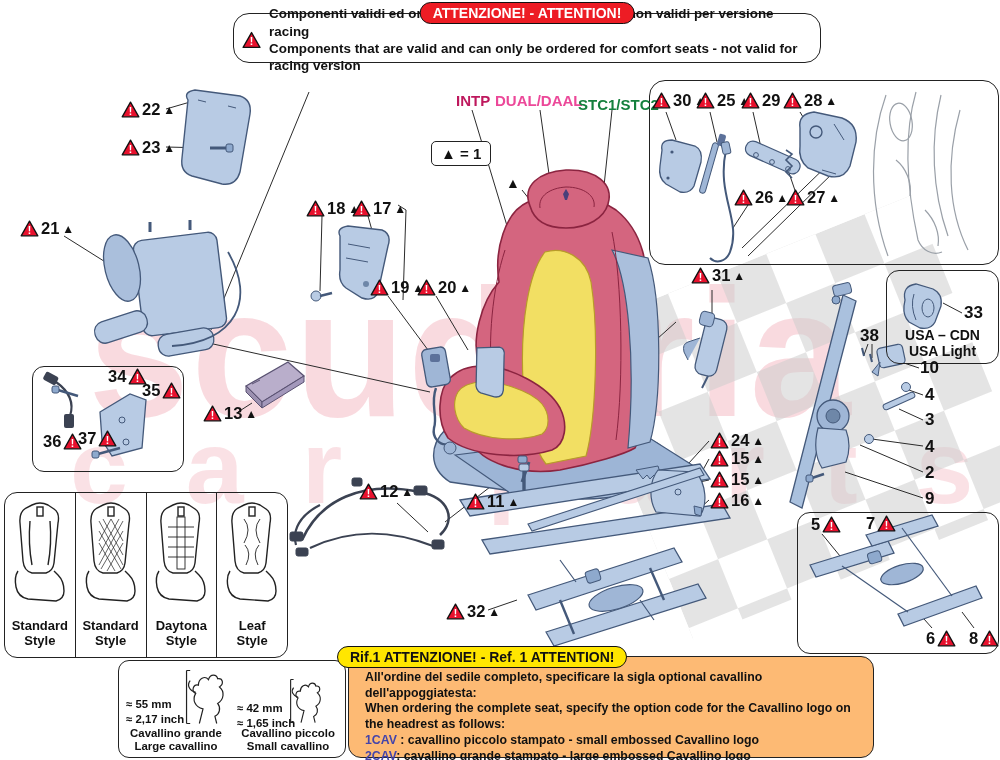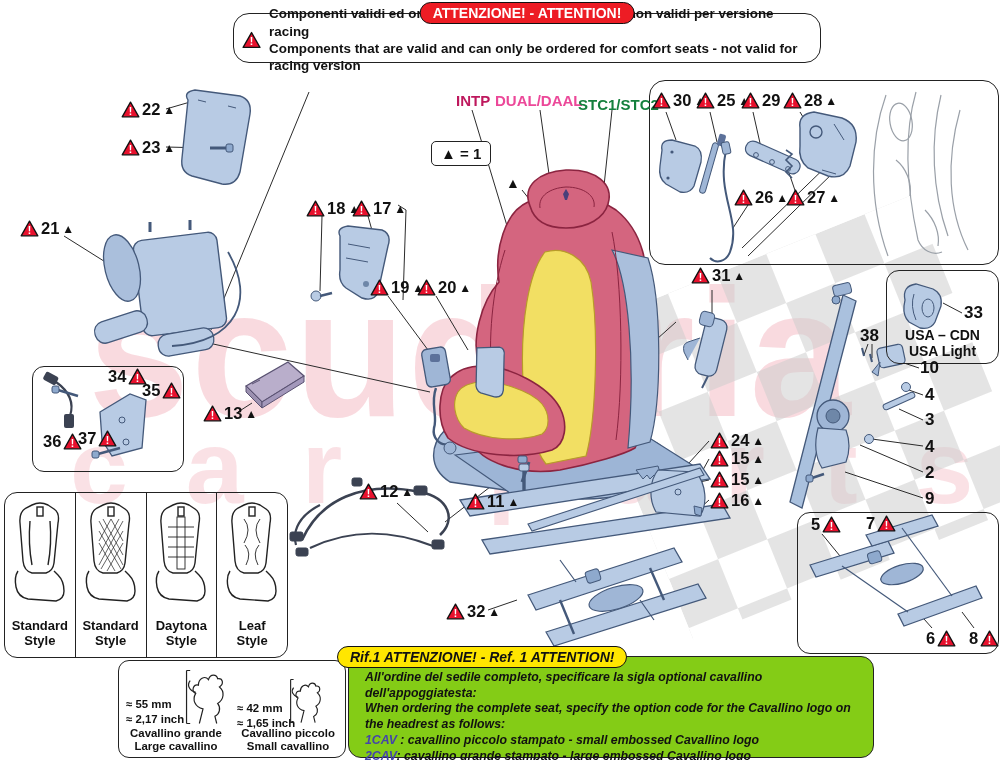--- a/index.html
+++ b/index.html
@@ -52,21 +52,21 @@
   .style-label{position:absolute;bottom:8px;text-align:center;font-weight:bold;font-size:13px;line-height:1.15;}
   
   #cavallino-box{left:118px;top:660px;width:226px;height:96px;border-radius:11px;}
   .cav-mm{position:absolute;font-weight:bold;font-size:11.4px;line-height:1.3;white-space:nowrap;}
   #cav-mm-large{left:7px;top:36px;} #cav-mm-small{left:118px;top:40px;}
   .cav-label{position:absolute;text-align:center;font-weight:bold;font-size:11.4px;line-height:1.15;}
   #cav-label-large{left:2px;top:66px;width:110px;} #cav-label-small{left:116px;top:66px;width:106px;}
   .cav-horse{position:absolute;}
   #horse-large{left:58px;top:4px;} #horse-small{left:164px;top:14px;}
   
-  #rif-box{left:348px;top:656px;width:524px;height:100px;border-radius:13px;background:#84cc16;font-style:italic;}
+  #rif-box{left:348px;top:656px;width:524px;height:100px;border-radius:13px;background:#fdba74;}
   #rif-box .pill{left:-12px;top:-11px;}
   #rif-box .inner{padding:13px 10px 4px 16px;font-size:12.3px;font-weight:bold;line-height:1.28;}
   #rif-box .code{color:#4444aa;}
   
   .callout{position:absolute;z-index:4;display:flex;align-items:center;gap:2px;white-space:nowrap;}
   .cnum{font-weight:bold;font-size:16.5px;color:#111;}
   .fmt-C .cnum{font-size:17px;}
   .btri{font-size:12px;margin-left:1px;color:#111;}
   .fmt-T .btri{font-size:14px;}
 </style>

